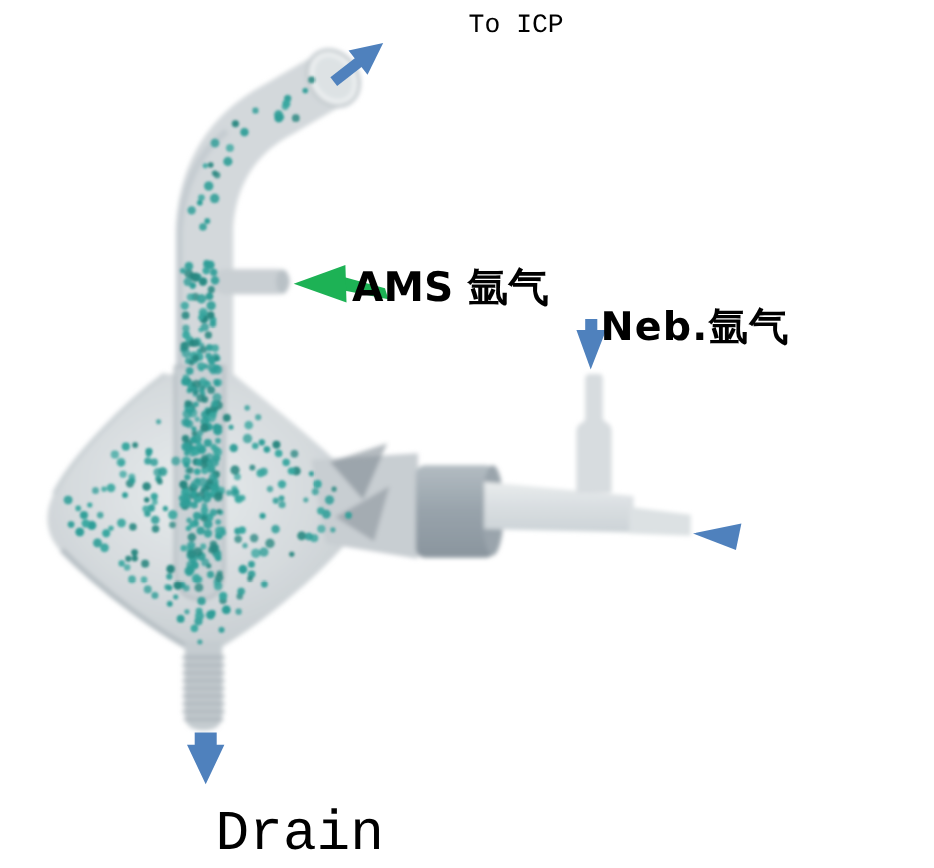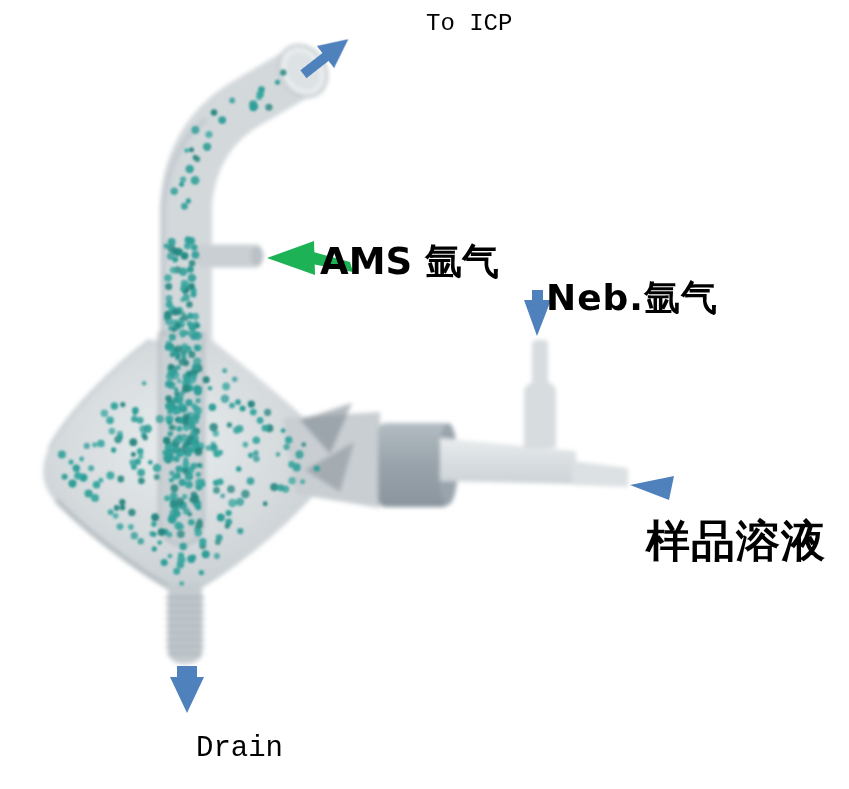--- a/index.html
+++ b/index.html
@@ -13,21 +13,21 @@
        font-family:"Liberation Sans","DejaVu Sans",sans-serif;color:var(--text);}
   #stage{position:relative;width:849px;height:789px;}
   #scene{position:absolute;left:0;top:0;}
   .label{position:absolute;line-height:1;white-space:nowrap;color:var(--text);}
   .latin{font-family:"Liberation Mono","DejaVu Sans Mono",monospace;font-weight:400;}
   .cjk{font-family:"DejaVu Sans","Liberation Sans",sans-serif;font-weight:700;}
   #label-to-icp{left:426px;top:12px;font-size:24px;}
   #label-ams{left:320px;top:231px;font-size:37px;margin-top:12px;}
   #label-neb{left:546px;top:256px;font-size:36px;letter-spacing:1px;margin-top:24px;}
   #label-sample{left:646px;top:519px;font-size:44px;letter-spacing:1px;}
-  #label-drain{left:196px;top:734px;font-size:29px;}
+  #label-drain{left:196px;top:734px;font-size:51px;}
   .arrow-blue{fill:var(--arrow_blue);}
   .arrow-green{fill:var(--arrow_green);}
   .glass-stroke{stroke:var(--glass_mid);}
   .glass-light{fill:var(--glass_light);}
   .glass-inner{fill:var(--glass_inner);}
 </style>
 </head>
 <body>
 
 <div id="stage">
@@ -576,15 +576,14 @@
       </g>
       <polygon class="arrow-blue" points="532,290 543,290 543,300 551,300 537,336 524,300 532,300"></polygon>
       <polygon class="arrow-blue" points="630,485 674,476 669,500"></polygon>
       <polygon class="arrow-blue" points="177,666 197,666 197,677 204,677 187,713 170,677 177,677"></polygon>
     </g>
   </svg>
 
   <div class="label latin" id="label-to-icp">To ICP</div>
   <div class="label cjk" id="label-ams">AMS 氩气</div>
   <div class="label cjk" id="label-neb">Neb.氩气</div>
-  <div class="label cjk" id="label-sample">样品溶液</div>
   <div class="label latin" id="label-drain">Drain</div>
 </div>
 
 </body></html>

